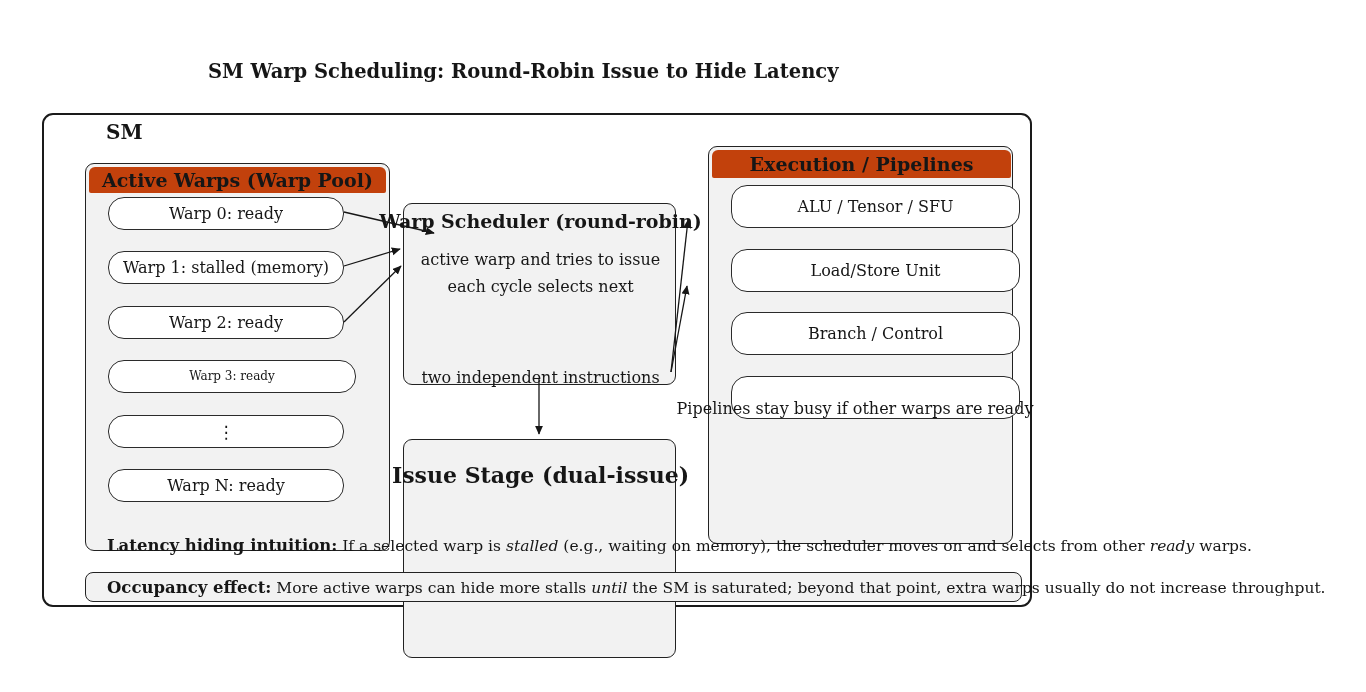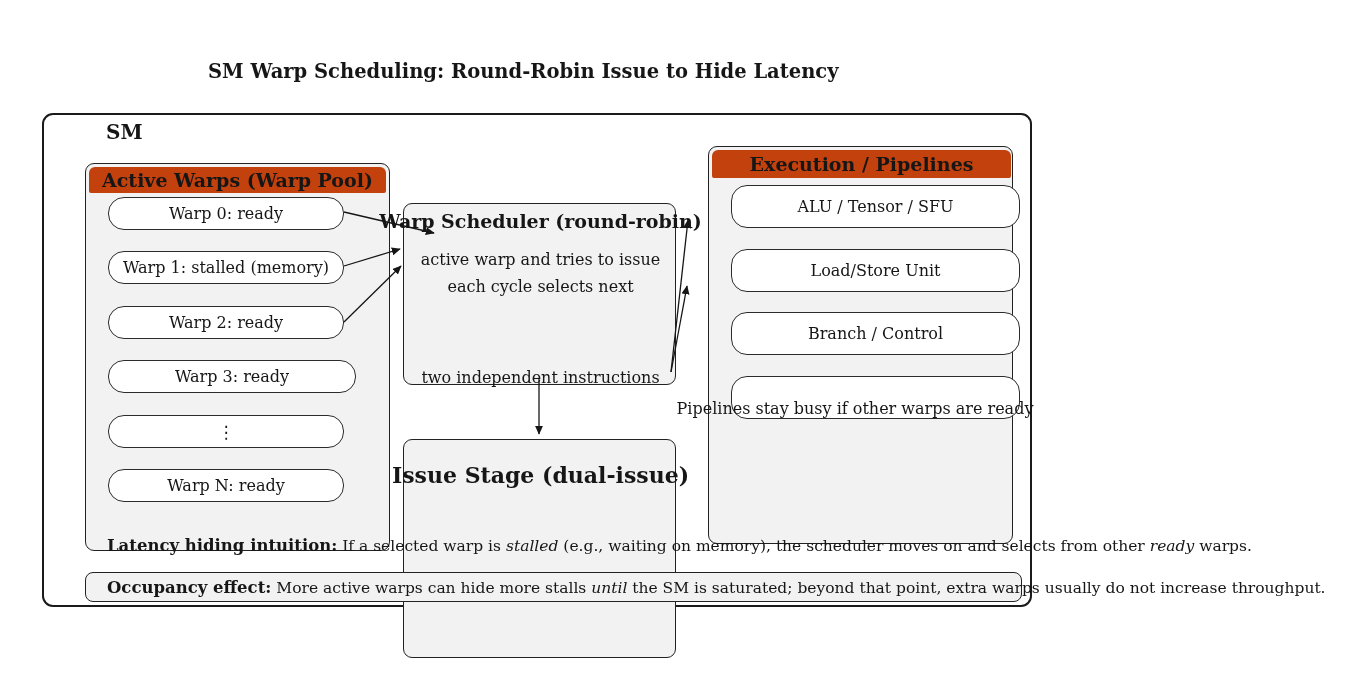--- a/index.html
+++ b/index.html
@@ -31,21 +31,21 @@
   <div class="abs boldtitle" style="left:208px;top:60px;font-size:19.5px;">SM Warp Scheduling: Round-Robin Issue to Hide Latency</div>
 
   <div class="box smbox" style="left:42px;top:113px;width:990px;height:494px;"></div>
   <div class="abs boldtitle" style="left:106px;top:120px;font-size:20px;">SM</div>
 
   <div class="box graybox" style="left:85px;top:163px;width:305px;height:388px;">
     <div class="headerstrip" style="left:3px;top:3px;width:297px;height:26px;line-height:26px;font-size:19px;">Active Warps (Warp Pool)</div>
     <div class="box whitebox itemlabel" style="left:22px;top:33px;width:236px;height:33px;line-height:31px;font-size:16px;">Warp 0: ready</div>
     <div class="box whitebox itemlabel" style="left:22px;top:87px;width:236px;height:33px;line-height:31px;font-size:16px;">Warp 1: stalled (memory)</div>
     <div class="box whitebox itemlabel" style="left:22px;top:142px;width:236px;height:33px;line-height:31px;font-size:16px;">Warp 2: ready</div>
-    <div class="box whitebox itemlabel" style="left:22px;top:196px;width:248px;height:33px;line-height:31px;font-size:16px;">Warp 3: ready</div>
+    <div class="box whitebox itemlabel" style="left:22px;top:196px;width:248px;height:33px;line-height:31px;font-size:12px;">Warp 3: ready</div>
     <div class="box whitebox itemlabel vdots" style="left:22px;top:251px;width:236px;height:33px;line-height:33px;font-size:17px;">⋮</div>
     <div class="box whitebox itemlabel" style="left:22px;top:305px;width:236px;height:33px;line-height:31px;font-size:16px;">Warp N: ready</div>
   </div>
 
   <div class="box graybox" style="left:403px;top:203px;width:273px;height:182px;">
     <div class="abs boldtitle centered" style="left:-70px;top:6px;width:413px;font-size:19px;">Warp Scheduler (round-robin)</div>
     <div class="abs centered" style="left:0;top:42px;width:273px;font-size:16px;line-height:27px;">
       <div>active warp and tries to issue</div>
       <div>each cycle selects next</div>
     </div>

